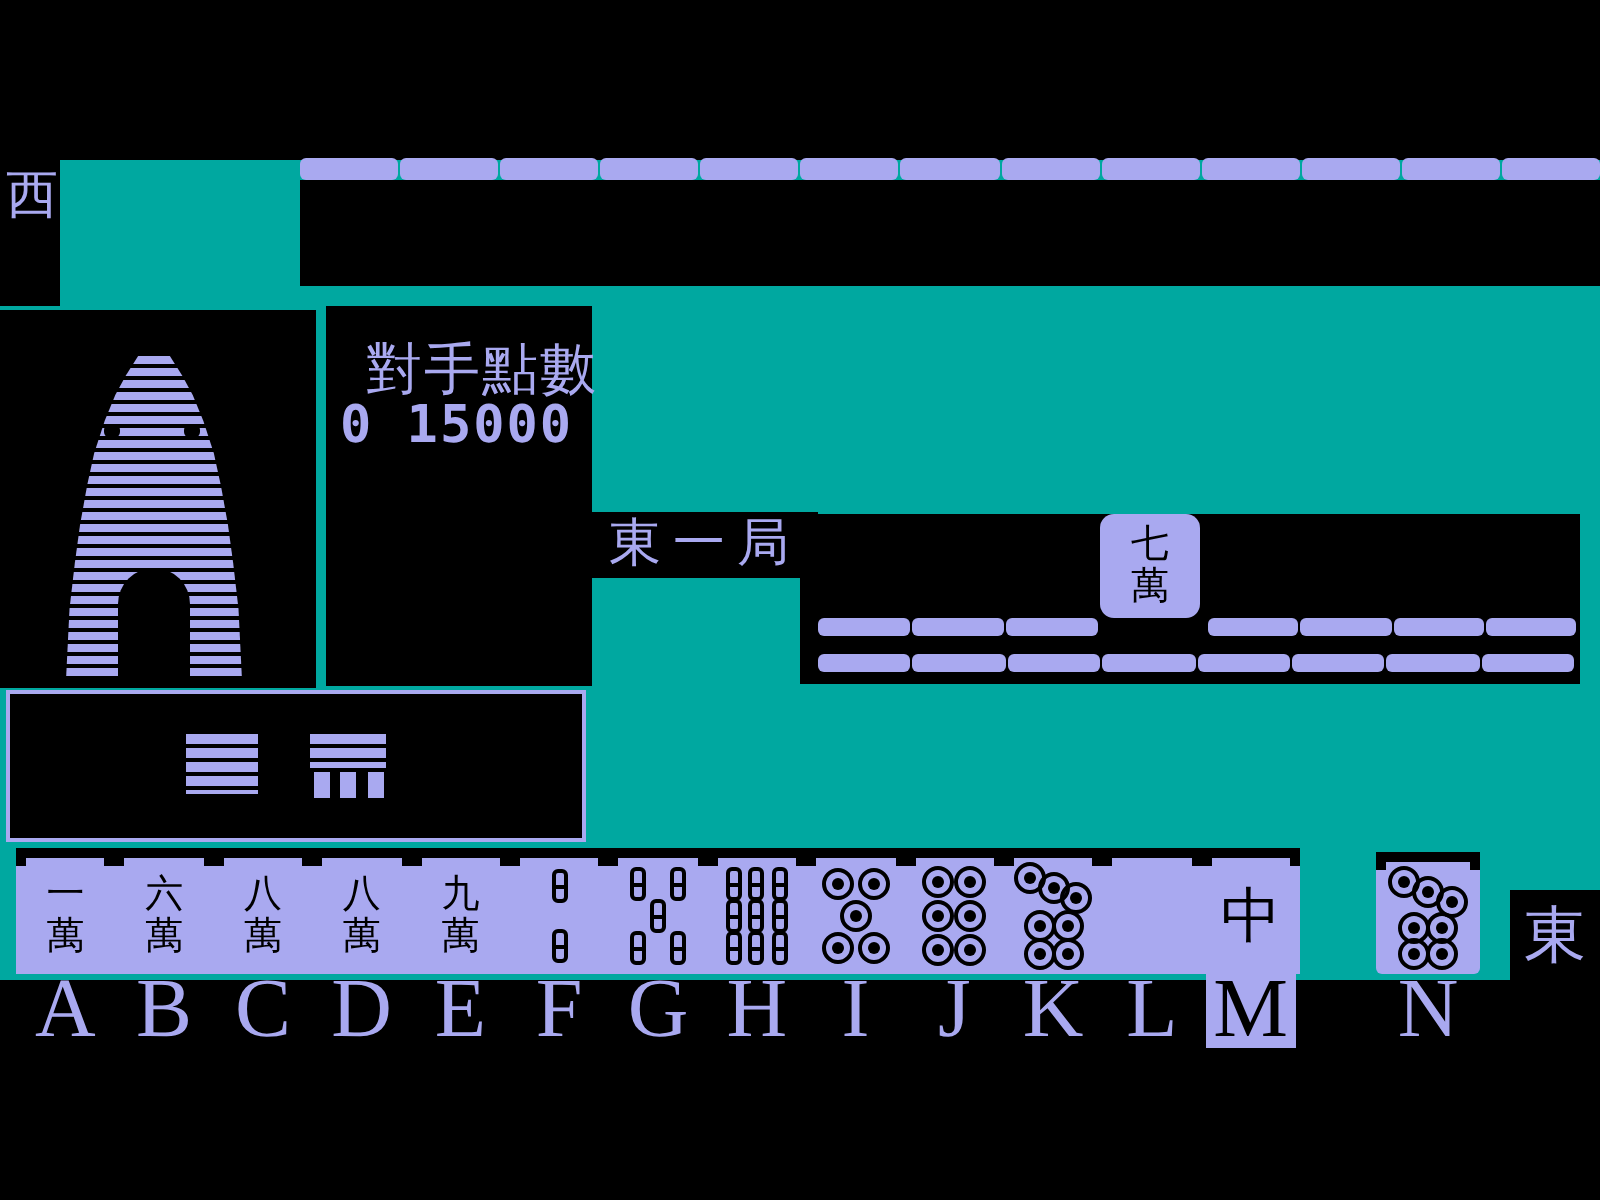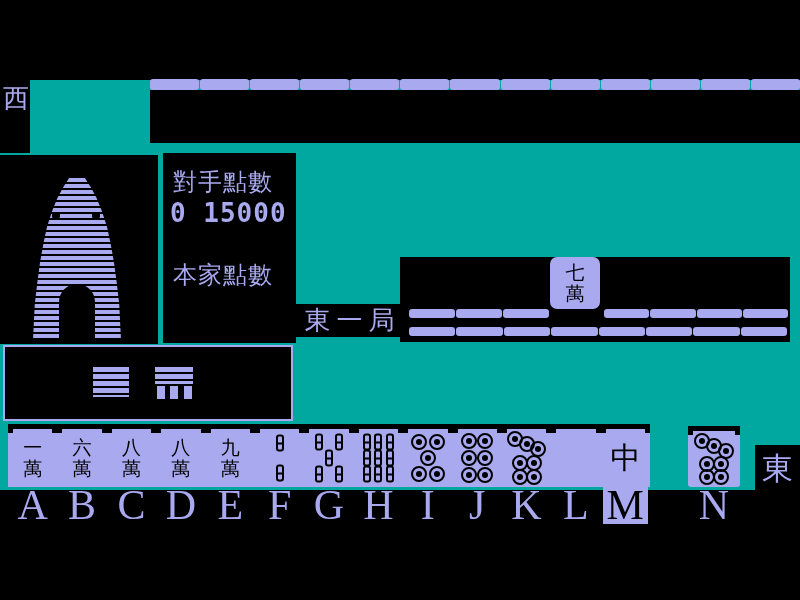--- a/index.html
+++ b/index.html
@@ -10,38 +10,38 @@
   
   #teal-field{left:0;top:80px;width:800px;height:410px;background:#00A8A0;}
   
   #top-band{left:0;top:0;width:800px;height:80px;background:#000;}
   #left-col{left:0;top:80px;width:30px;height:73px;background:#000;}
   #west-label{left:3px;top:84px;color:#A9A9F0;font-size:26px;line-height:28px;}
   #opp-panel{left:150px;top:90px;width:650px;height:53px;background:#000;}
   #tower-panel{left:0;top:155px;width:158px;height:189px;background:#000;}
   #score-panel{left:163px;top:153px;width:133px;height:190px;background:#000;color:#A9A9F0;}
   #round-label{left:296px;top:256px;width:113px;height:33px;background:#000;color:#A9A9F0;
-               font-size:26px;letter-spacing:6px;text-align:center;line-height:33px;white-space:nowrap;margin-top:48px;}
+               font-size:26px;letter-spacing:6px;text-align:center;line-height:33px;white-space:nowrap;}
   #mid-panel{left:400px;top:257px;width:390px;height:85px;background:#000;}
   #stick-box{left:3px;top:345px;width:286px;height:72px;background:#000;border:2px solid #A9A9F0;}
   #bottom-area{left:0;top:490px;width:800px;height:110px;background:#000;}
   #east-box{left:755px;top:445px;width:45px;height:50px;background:#000;}
   #east-label{left:762px;top:451px;color:#A9A9F0;font-size:31px;line-height:34px;}
 
   
   .wall-row{display:flex;gap:1px;}
   .wall-seg{flex:1;background:#A9A9F0;border-radius:4px 4px 2px 2px;}
   #top-wall{left:150px;top:79px;width:650px;height:11px;}
   #mid-wall-upper-l{left:409px;top:309px;width:140px;height:9px;}
   #mid-wall-upper-r{left:604px;top:309px;width:184px;height:9px;}
   #mid-wall-lower{left:409px;top:327px;width:378px;height:9px;}
   .wall-row .wall-seg{border-radius:3px;}
 
   
-  .score-label{position:absolute;left:10px;font-size:24px;letter-spacing:1px;white-space:nowrap;}
+  .score-label{position:absolute;left:20px;font-size:28px;letter-spacing:1px;white-space:nowrap;}
   .score-value{position:absolute;left:7px;font-family:"DejaVu Sans Mono",monospace;
                font-weight:bold;font-size:26px;letter-spacing:1px;white-space:nowrap;}
   #opp-score-label{top:13px;} #opp-score-value{top:45px;}
   #own-score-label{top:106px;} #own-score-value{top:138px;}
 
   
   #tower{left:33px;top:178px;width:88px;height:162px;
      background:repeating-linear-gradient(to bottom,#A9A9F0 0 4px,#000 4px 6px);
      clip-path:polygon(41% 0%,59% 0%,66% 6%,72% 12%,78% 20%,84% 30%,88% 40%,92% 52%,
                        95% 64%,98% 78%,100% 100%,0% 100%,2% 78%,5% 64%,8% 52%,12% 40%,
@@ -123,21 +123,20 @@
   <div class="abs" id="tower-panel">
     <div class="abs" id="tower" style="left:33px;top:23px;"></div>
     <div class="abs" id="tower-arch" style="left:59px;top:129px;"></div>
     <div class="tower-eye" id="eye-l" style="left:52px;top:57px;"></div>
     <div class="tower-eye" id="eye-r" style="left:92px;top:57px;"></div>
   </div>
 
   <div class="abs" id="score-panel">
     <div class="score-label" id="opp-score-label">對手點數</div>
     <div class="score-value" id="opp-score-value">0 15000</div>
-    <div class="score-label" id="own-score-label">本家點數</div>
   </div>
 
   <div class="abs" id="round-label">東一局</div>
 
   <div class="abs" id="mid-panel"></div>
   <div class="abs wall-row" id="mid-wall-upper-l">
       <div class="wall-seg"></div>
       <div class="wall-seg"></div>
       <div class="wall-seg"></div>
     </div>

